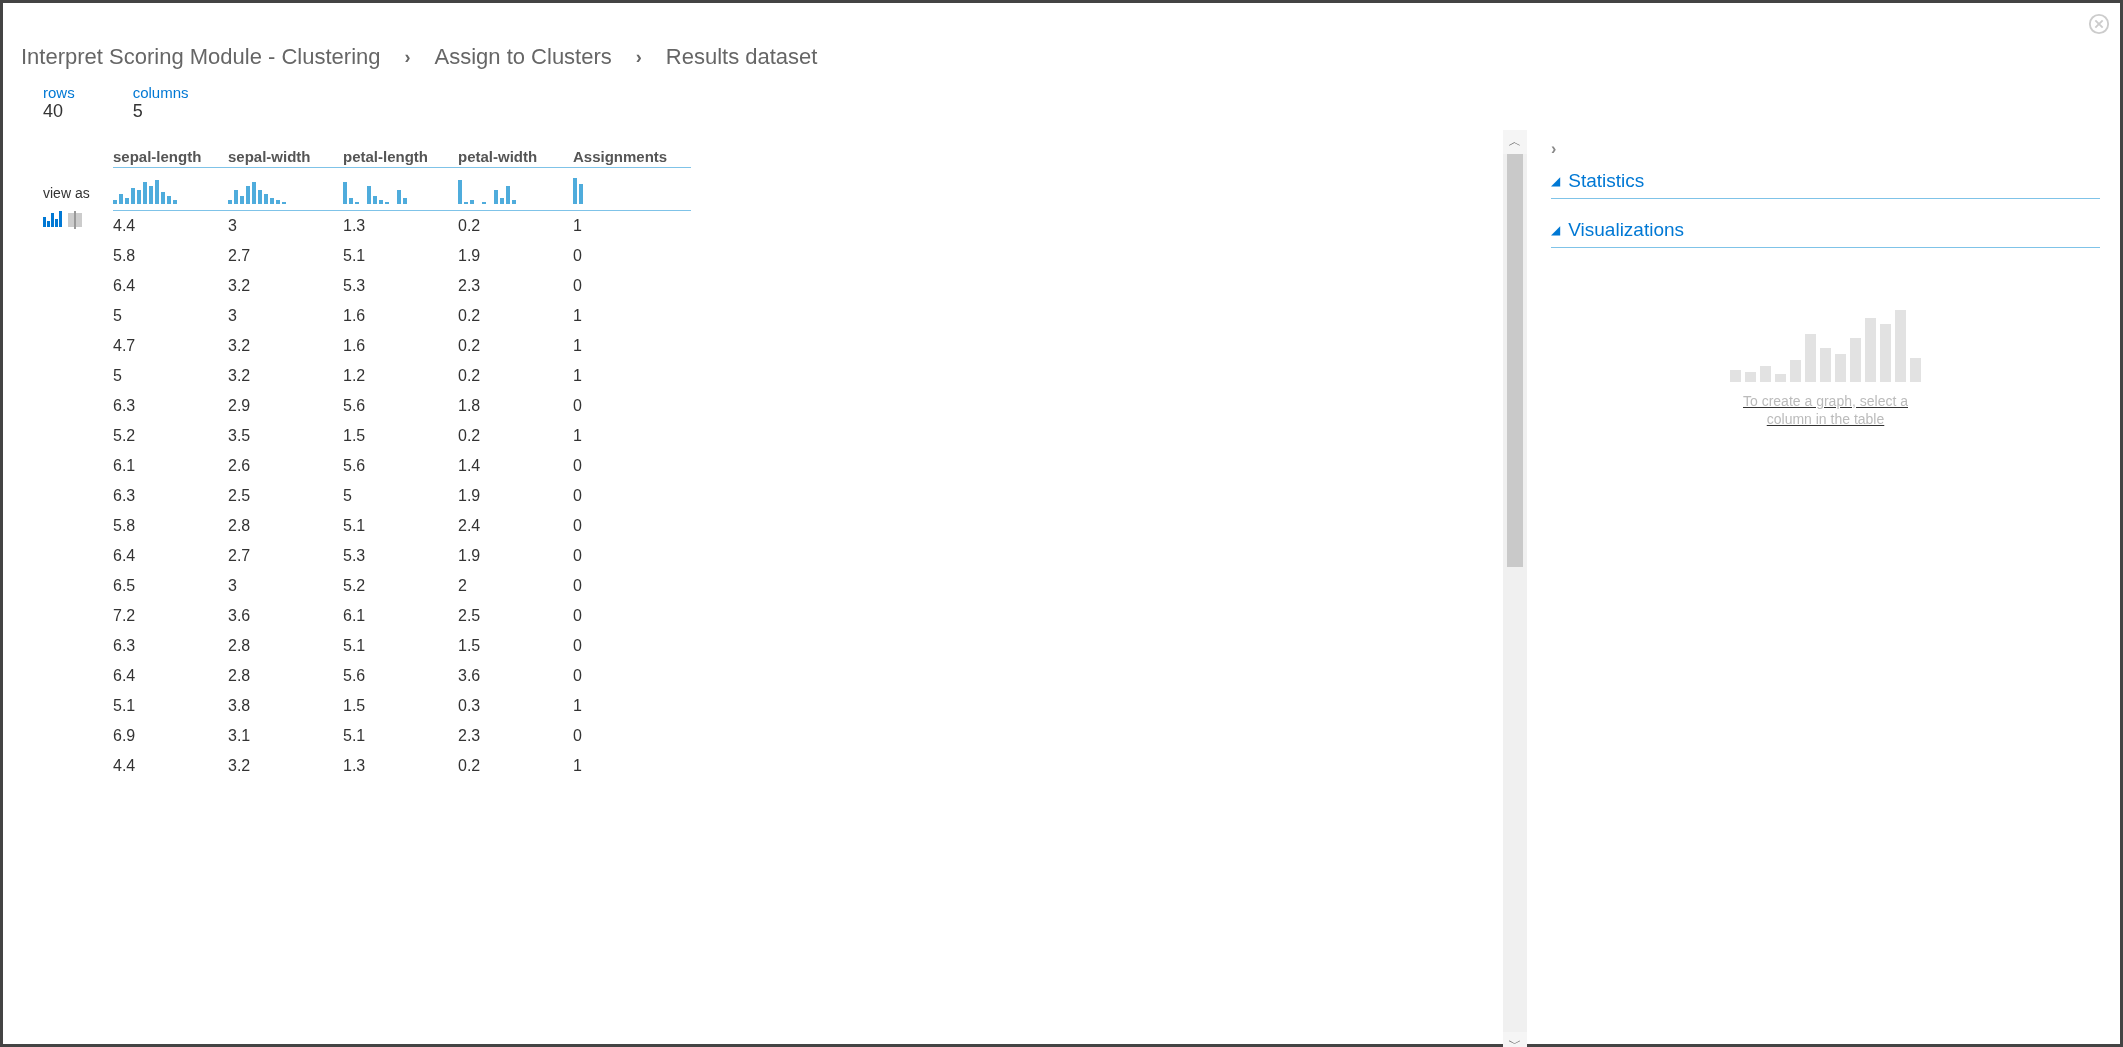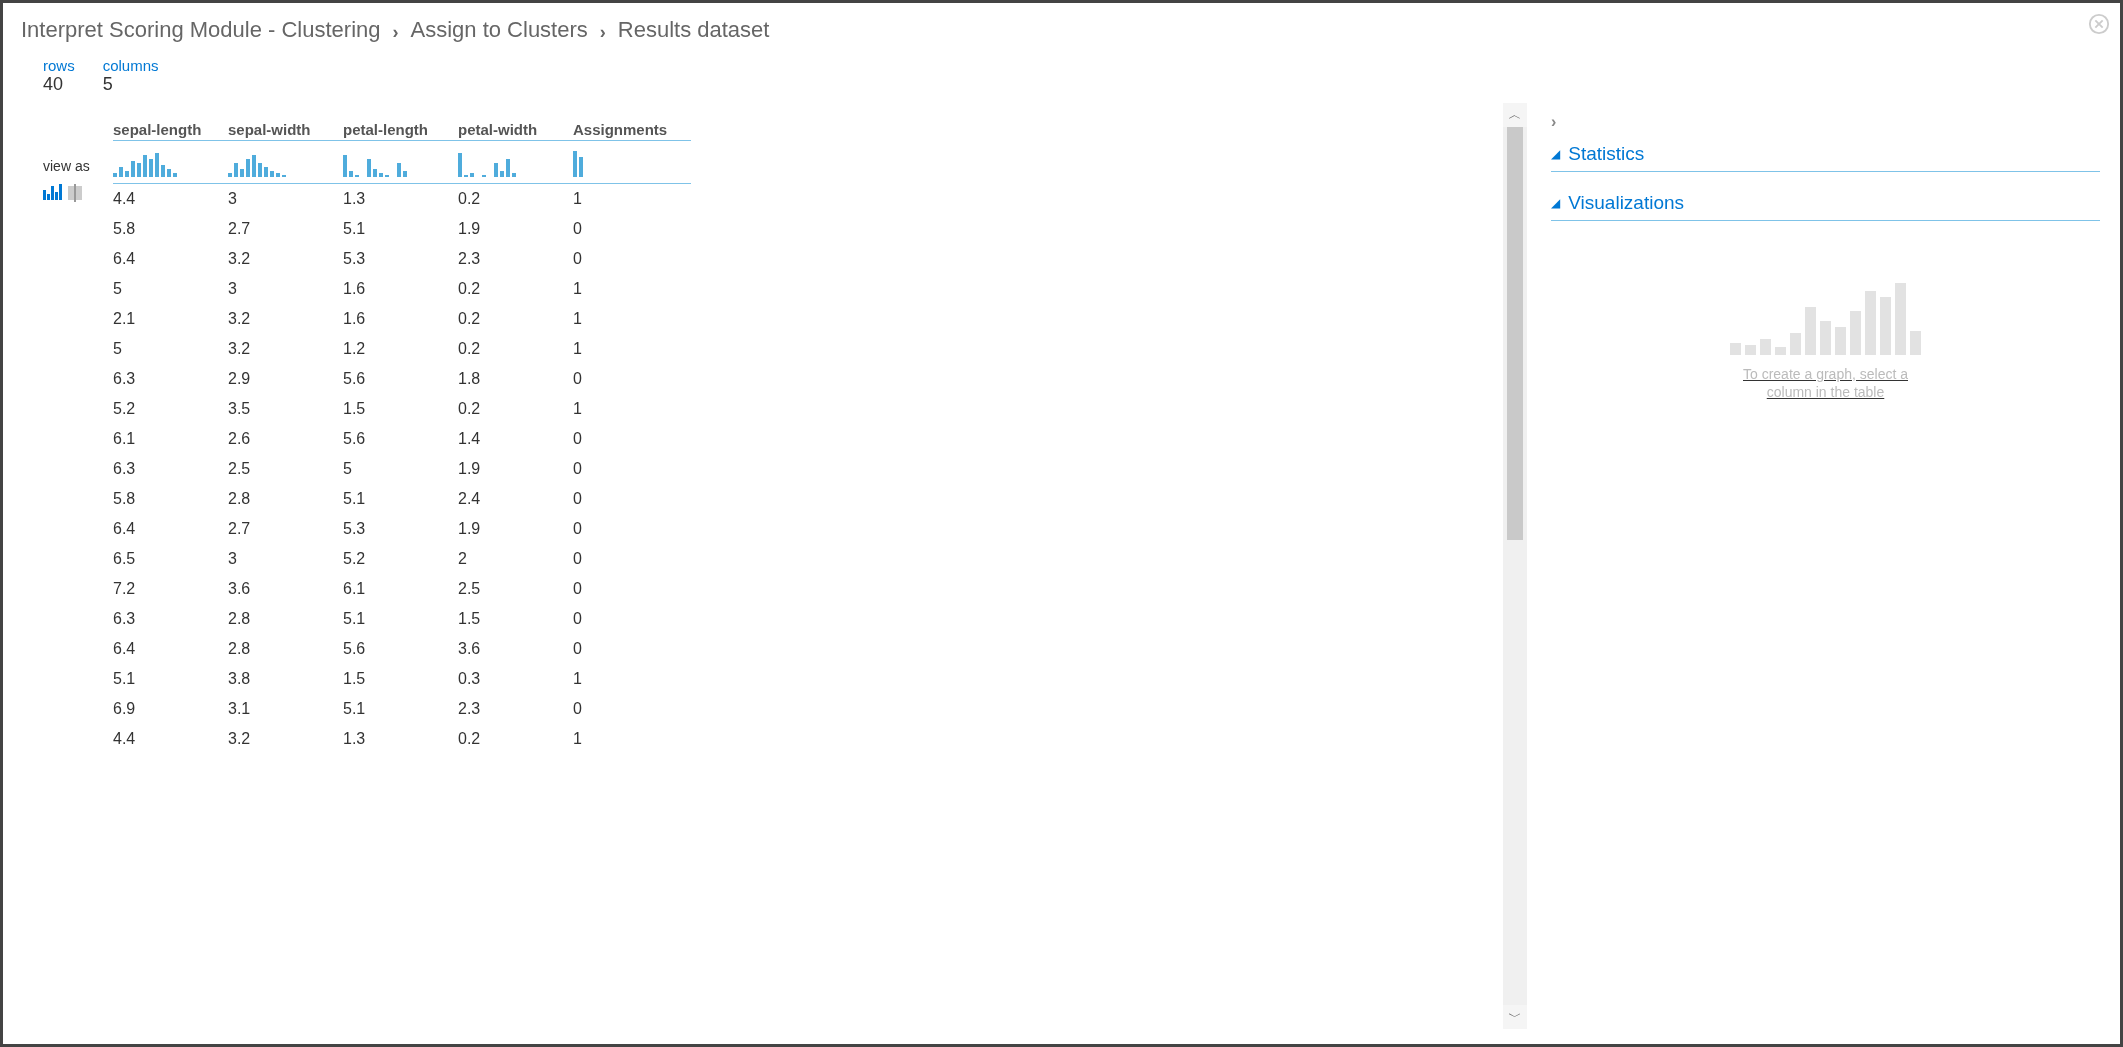--- a/index.html
+++ b/index.html
@@ -12,25 +12,25 @@
     height: 1047px;
     overflow: hidden;
   }
   .outer-border { border: 3px solid #444; width:100%; height:100%; position:relative; }
   .close-x {
     position:absolute; top:10px; right:10px; width:22px; height:22px; color:#bbb; cursor:pointer;
     display:flex; align-items:center; justify-content:center;
   }
   .close-x svg { width:22px; height:22px; }
   .breadcrumb {
-    display:flex; align-items:flex-end; gap:12px; padding:14px 18px 6px 18px;
-    font-size:22px; font-weight:300; color:#666;
+    display:flex; align-items:center; gap:24px; padding:14px 18px 6px 18px;
+    font-size:22px; font-weight:300; color:#666;margin-top:27px;
   }
   .breadcrumb .chev { font-size:18px; color:#666; font-weight:600; }
-  .meta-row { display:flex; gap:28px; padding:8px 18px 8px 40px; }
+  .meta-row { display:flex; gap:58px; padding:8px 18px 8px 40px; }
   .meta-block { display:flex; flex-direction:column; }
   .meta-label { color:#0078d4; font-size:15px; font-weight:400; }
   .meta-value { color:#333; font-size:18px; font-weight:300; }
   .content {
     display:flex; height: calc(100% - 115px);
   }
   .left-pane { flex:0 0 1500px; display:flex; padding-left:40px; padding-top:10px; }
   .viewas-col { width:70px; padding-top:45px; }
   .viewas-label { font-size:14px; color:#333; margin-bottom:6px; }
   .viewas-icons { display:flex; gap:6px; align-items:flex-end; height:20px; }
@@ -216,21 +216,21 @@
                 <td>0</td>
               </tr>
               <tr>
                 <td>5</td>
                 <td>3</td>
                 <td>1.6</td>
                 <td>0.2</td>
                 <td>1</td>
               </tr>
               <tr>
-                <td>2.1</td>
+                <td>4.7</td>
                 <td>3.2</td>
                 <td>1.6</td>
                 <td>0.2</td>
                 <td>1</td>
               </tr>
               <tr>
                 <td>5</td>
                 <td>3.2</td>
                 <td>1.2</td>
                 <td>0.2</td>

